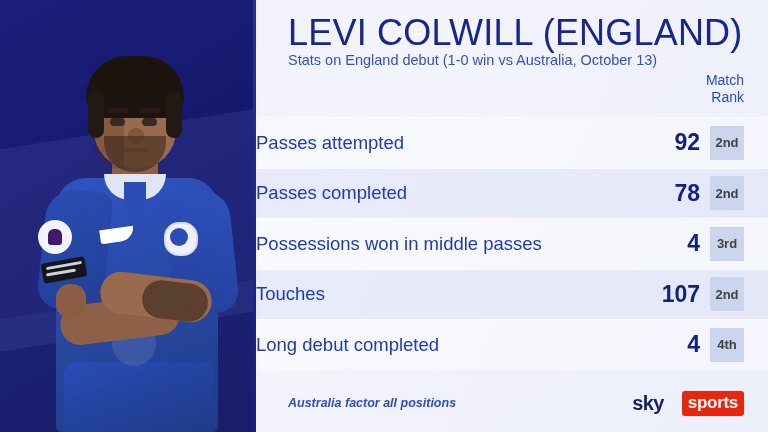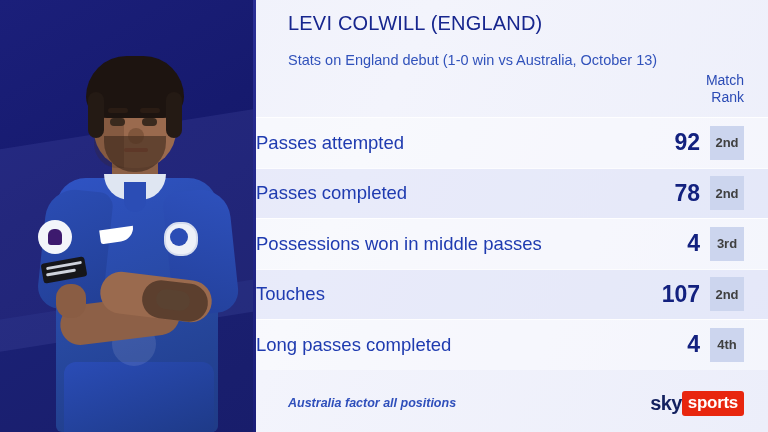--- a/index.html
+++ b/index.html
@@ -298,21 +298,21 @@
     left: 256px;
     top: 0;
     width: 512px;
     height: 432px;
   }
 
   .title {
     position: absolute;
     left: 32px;
     top: 12px;
-    font-size: 20px;
+    font-size: 36px;
     font-weight: 500;
     letter-spacing: 0.2px;
     color: #17268e;
     white-space: nowrap;
   }
   .subtitle {
     position: absolute;
     left: 32px;
     top: 52px;
     font-size: 14.5px;
@@ -393,21 +393,21 @@
     top: 391px;
     display: flex;
     align-items: center;
     height: 24px;
   }
   .sky-word {
     font-size: 20px;
     font-weight: 700;
     color: #13215f;
     letter-spacing: -0.6px;
-    padding-right: 0;
+    padding-right: 18px;
   }
   .sports-box {
     background: #e8260e;
     border-radius: 3px;
     padding: 2px 6px 3px 6px;
     font-size: 17px;
     font-weight: 700;
     color: #ffffff;
     letter-spacing: -0.3px;
   }
@@ -490,21 +490,21 @@
         <div class="row-rank">3rd</div>
       </div>
 
       <div class="row even">
         <div class="row-label">Touches</div>
         <div class="row-value">107</div>
         <div class="row-rank">2nd</div>
       </div>
 
       <div class="row odd">
-        <div class="row-label">Long passes completed</div>
+        <div class="row-label">Long debut completed</div>
         <div class="row-value">4</div>
         <div class="row-rank">4th</div>
       </div>
 
     </div>
 
     <div class="footnote">Australia factor all positions</div>
 
     <div class="sky-logo">
       <span class="sky-word">sky</span>

